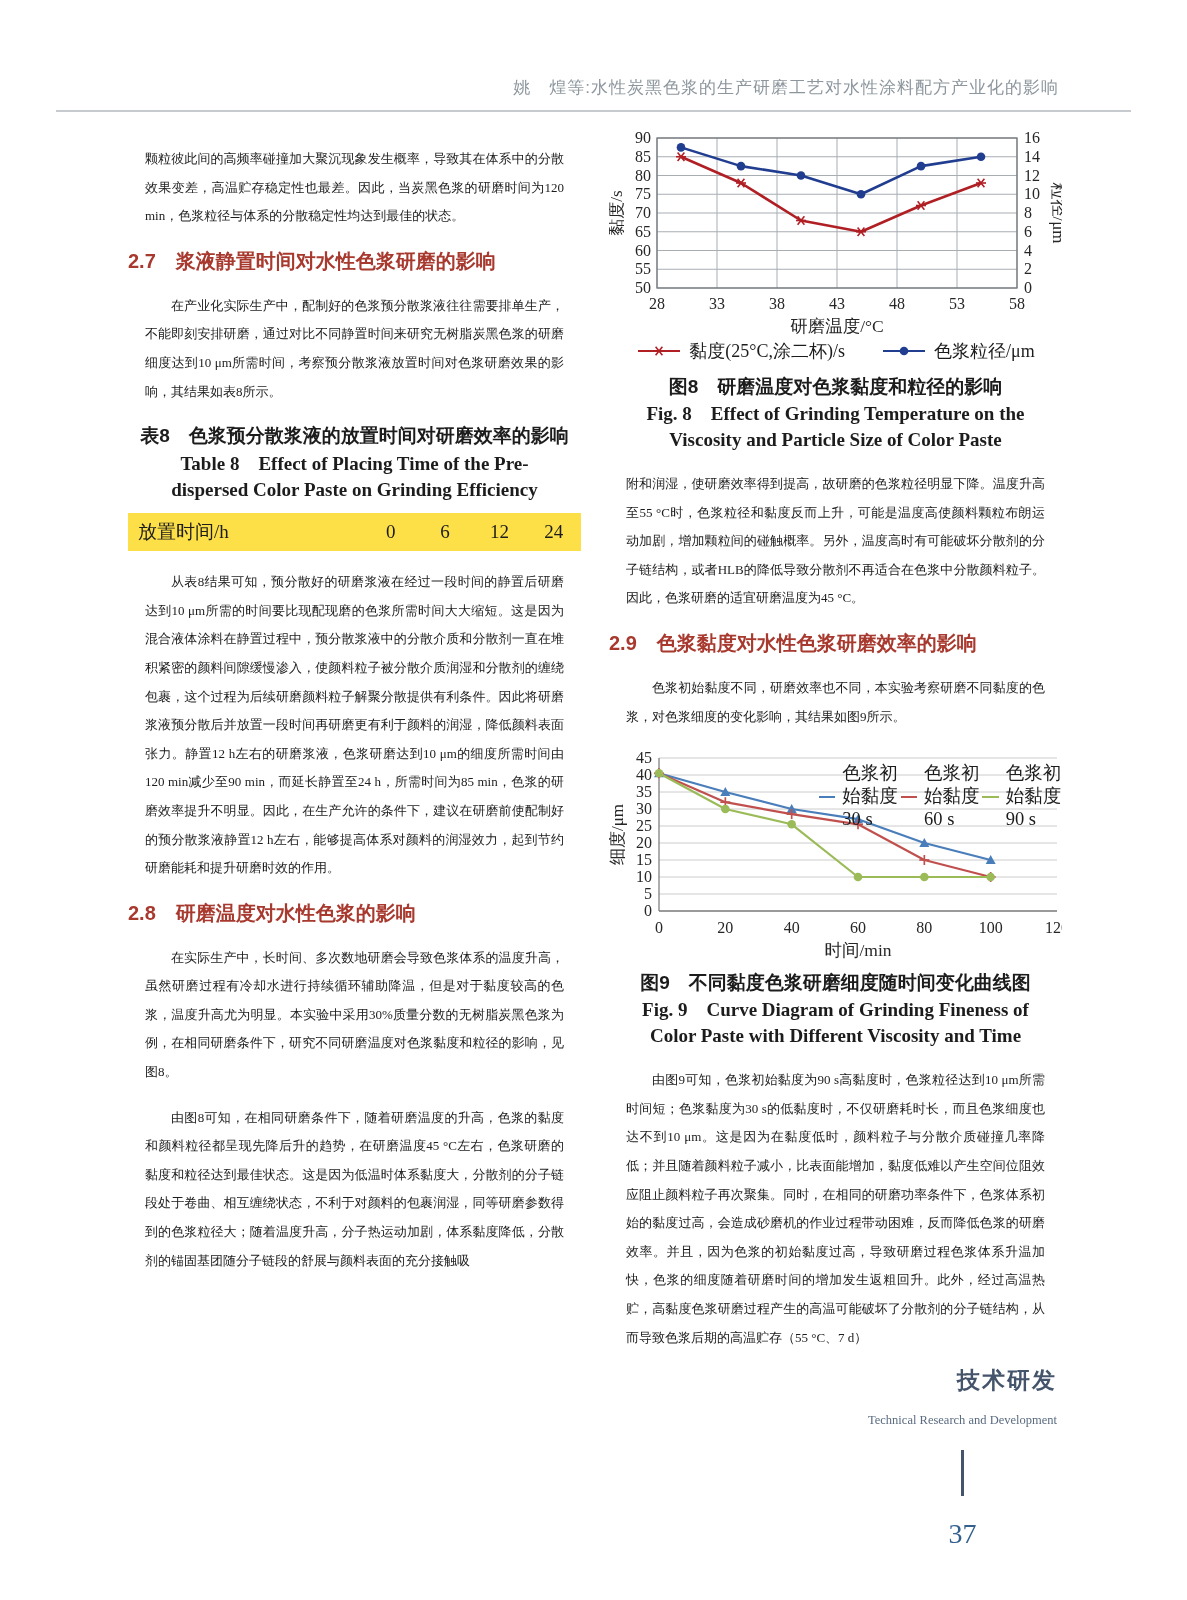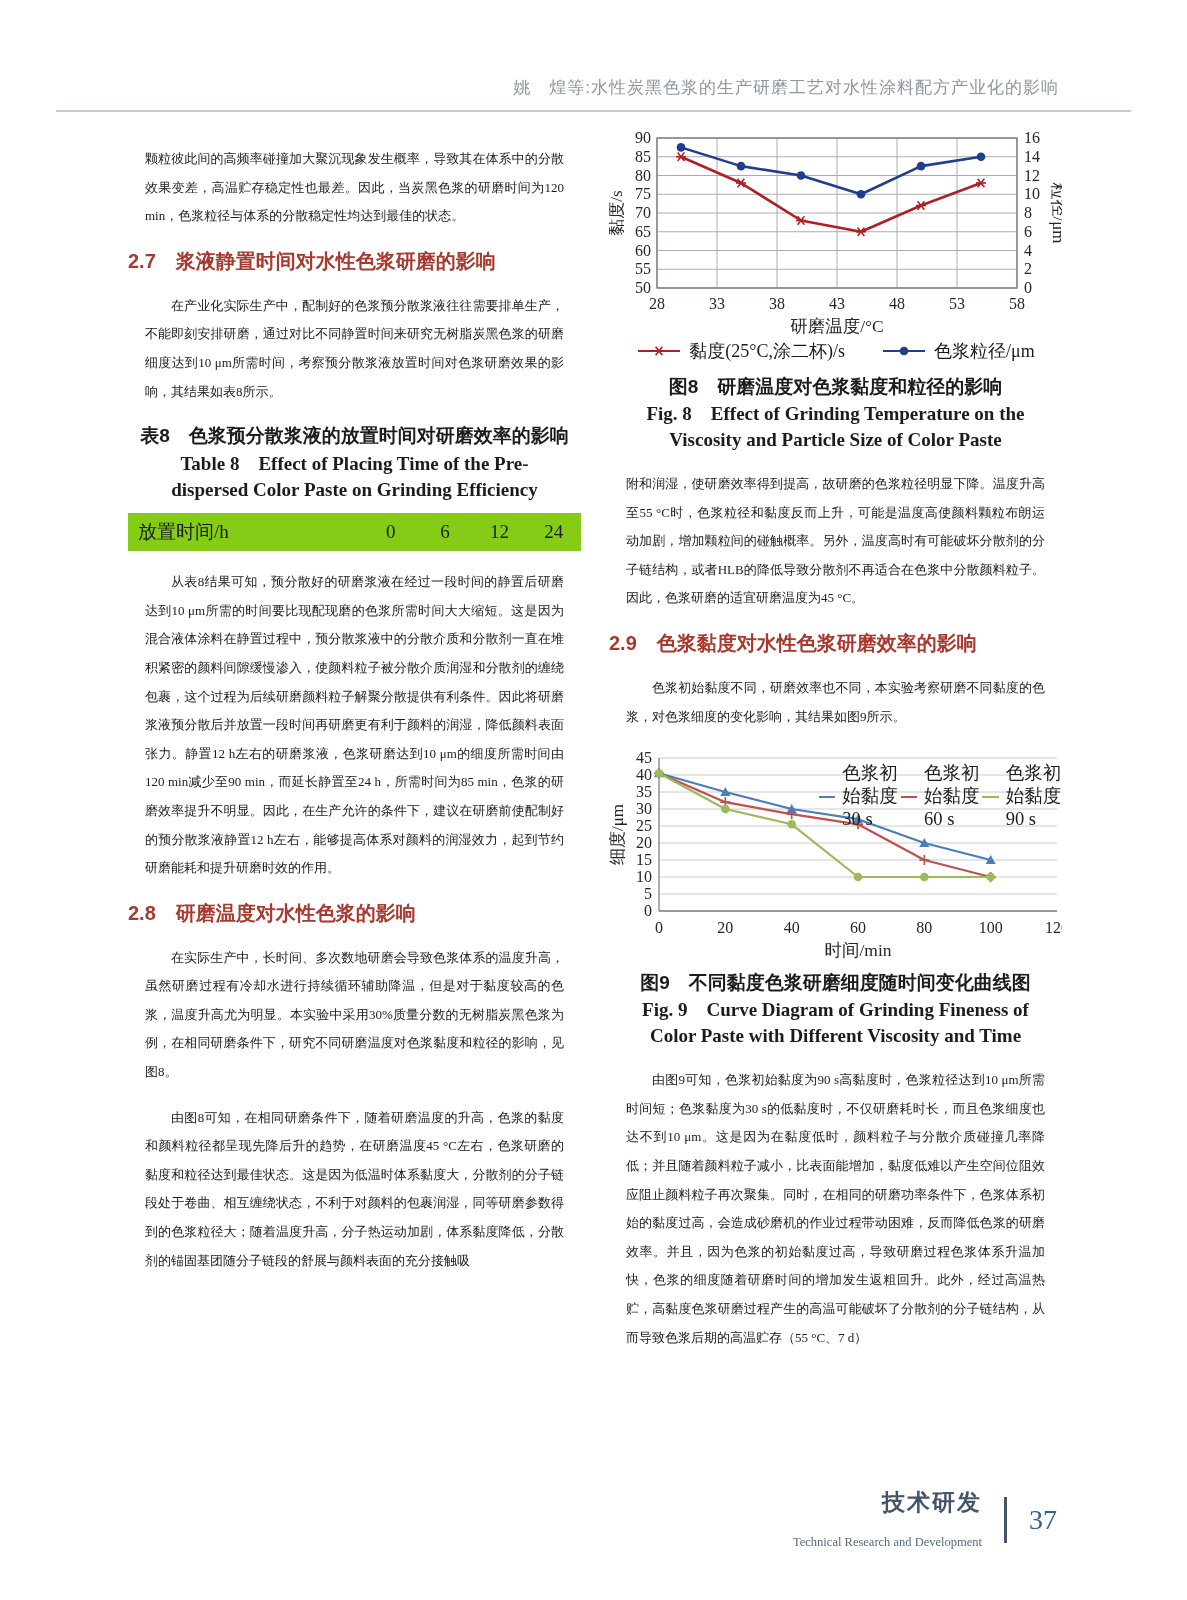--- a/index.html
+++ b/index.html
@@ -15,31 +15,31 @@
   .sec-head{font-family:"Liberation Sans","DejaVu Sans",sans-serif;font-weight:bold;color:#a8392e;
         font-size:20px;margin:7px 0 5px 0;}
   .sec-num{margin-right:20px;}
   .tbl-title-zh{font-family:"Liberation Sans","DejaVu Sans",sans-serif;font-weight:bold;font-size:19px;
         text-align:center;margin-top:12px;line-height:26px;}
   .tbl-title-en{font-weight:bold;font-size:19px;text-align:center;line-height:26px;margin:2px 14px 10px 14px;}
   table.t8{width:100%;border-collapse:collapse;font-size:19px;margin-bottom:10px;}
   table.t8 td{padding:4px 2px;height:30px;}
   table.t8 .lab{text-align:left;padding-left:10px;width:52%;}
   table.t8 .num{text-align:center;width:12%;}
-  tr.t8-head{background:#84cc16;}
+  tr.t8-head{background:#fde047;}
   tr.t8-data td{border-bottom:2px solid #8a8a8a;}
   .chart-wrap{position:relative;margin-top:2px;}
   .fig-legend{display:flex;justify-content:center;align-items:center;gap:36px;margin:0 0 10px 0;
         font-size:18px;}
   .legend-item{display:flex;align-items:center;gap:7px;}
   .fig9-legend{position:absolute;left:208px;top:14px;display:flex;flex-direction:row;font-size:18.5px;line-height:23px;}
   .fig-cap-zh{font-family:"Liberation Sans","DejaVu Sans",sans-serif;font-weight:bold;font-size:19px;
         text-align:center;margin-top:4px;line-height:27px;}
   .fig-cap-en{font-weight:bold;font-size:19px;text-align:center;line-height:26px;margin:1px 10px 10px 10px;}
-  .footer{position:absolute;right:130px;bottom:50px;display:flex;align-items:center;gap:22px;}
+  .footer{position:absolute;right:130px;bottom:50px;display:flex;align-items:center;gap:22px;flex-direction:column;}
   .footer-left{text-align:right;}
   .f-zh{font-family:"Liberation Sans","DejaVu Sans",sans-serif;font-weight:bold;font-size:23px;
         color:#44546a;letter-spacing:2px;line-height:24px;}
   .f-en{font-size:12.5px;color:#5a6b80;margin-top:21px;}
   .f-bar{width:0;border-left:3px solid #44546a;height:46px;}
   .f-num{font-size:28px;color:#33608f;}
 </style>
 </head>
 <body>
 

